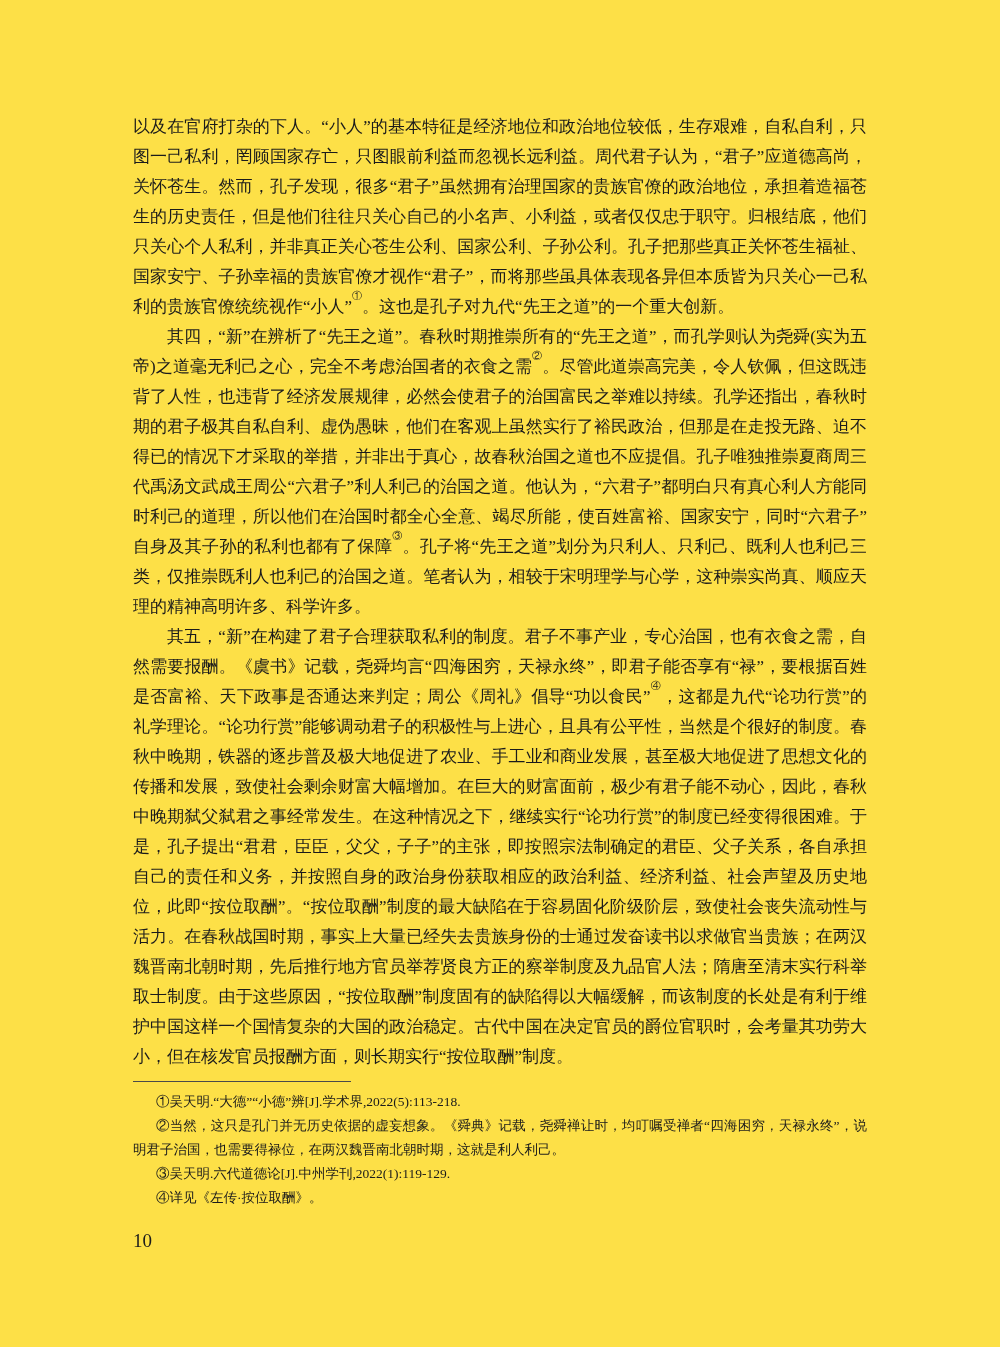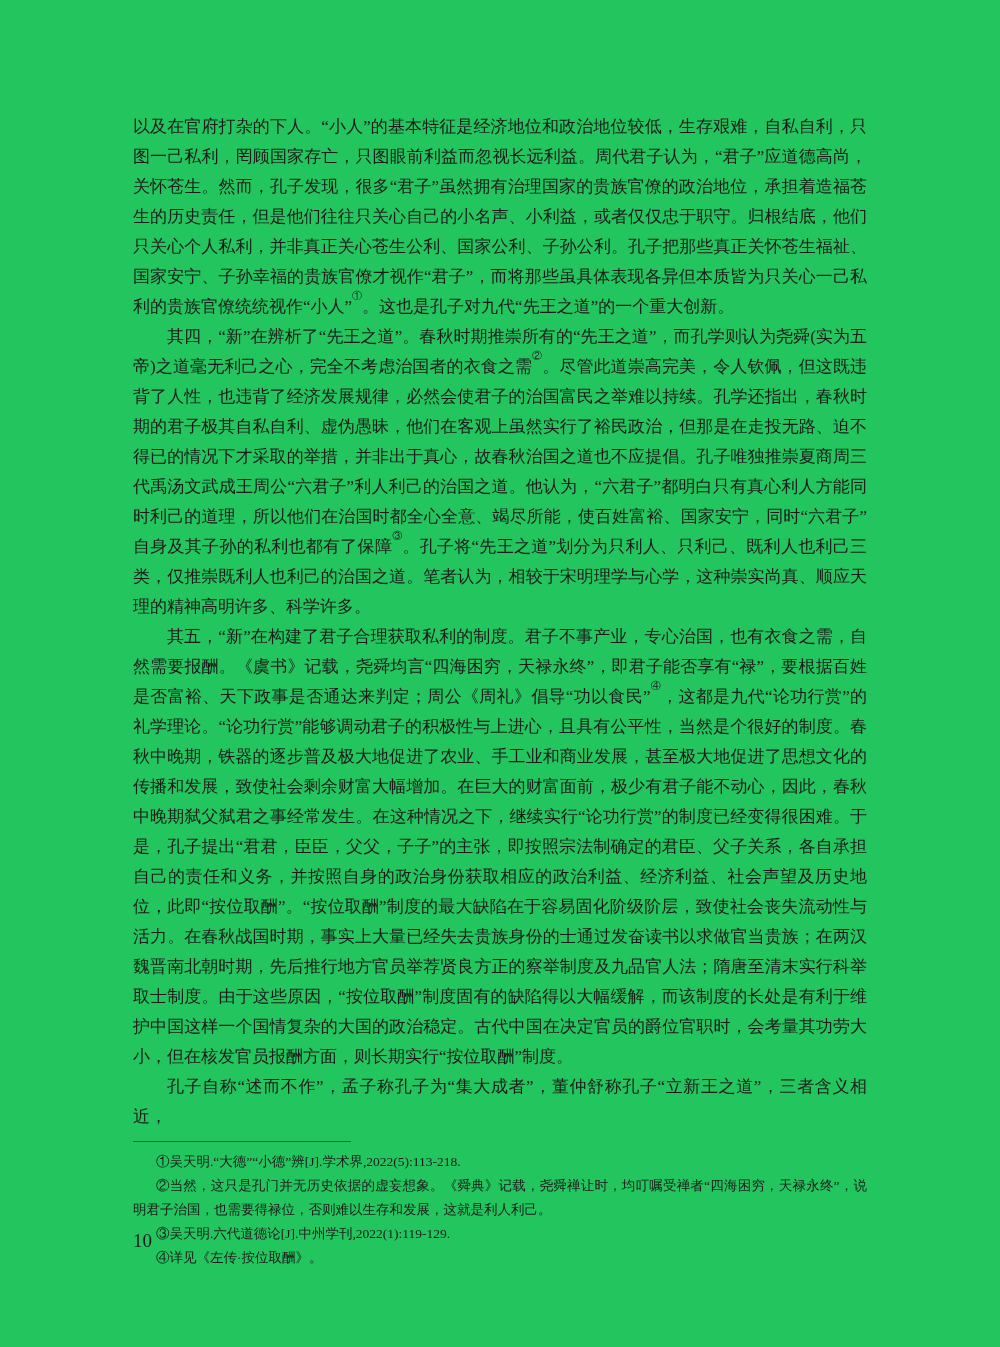--- a/index.html
+++ b/index.html
@@ -1,20 +1,20 @@
 <!DOCTYPE html>
 <html lang="zh"><head>
 <meta charset="utf-8">
 <style>
   html, body { margin: 0; padding: 0; background: #ffffff; }
   .page {
     position: relative;
     width: 1000px;
     height: 1347px;
-    background: #22c55e;
+    background: #fde047;
     font-family: "Liberation Serif", "DejaVu Serif", serif;
     color: #1b1b1b;
     overflow: hidden;
   }
   .content {
     position: absolute;
     left: 133px;
     top: 112px;
     width: 734px;
   }
@@ -59,26 +59,25 @@
   }
 </style>
 </head>
 <body>
 
 <div class="page">
   <div class="content">
     <p class="body-par supify">以及在官府打杂的下人。“小人”的基本特征是经济地位和政治地位较低，生存艰难，自私自利，只图一己私利，罔顾国家存亡，只图眼前利益而忽视长远利益。周代君子认为，“君子”应道德高尚，关怀苍生。然而，孔子发现，很多“君子”虽然拥有治理国家的贵族官僚的政治地位，承担着造福苍生的历史责任，但是他们往往只关心自己的小名声、小利益，或者仅仅忠于职守。归根结底，他们只关心个人私利，并非真正关心苍生公利、国家公利、子孙公利。孔子把那些真正关怀苍生福祉、国家安宁、子孙幸福的贵族官僚才视作“君子”，而将那些虽具体表现各异但本质皆为只关心一己私利的贵族官僚统统视作“小人”<sup>①</sup>。这也是孔子对九代“先王之道”的一个重大创新。</p>
     <p class="body-par indent supify">其四，“新”在辨析了“先王之道”。春秋时期推崇所有的“先王之道”，而孔学则认为尧舜(实为五帝)之道毫无利己之心，完全不考虑治国者的衣食之需<sup>②</sup>。尽管此道崇高完美，令人钦佩，但这既违背了人性，也违背了经济发展规律，必然会使君子的治国富民之举难以持续。孔学还指出，春秋时期的君子极其自私自利、虚伪愚昧，他们在客观上虽然实行了裕民政治，但那是在走投无路、迫不得已的情况下才采取的举措，并非出于真心，故春秋治国之道也不应提倡。孔子唯独推崇夏商周三代禹汤文武成王周公“六君子”利人利己的治国之道。他认为，“六君子”都明白只有真心利人方能同时利己的道理，所以他们在治国时都全心全意、竭尽所能，使百姓富裕、国家安宁，同时“六君子”自身及其子孙的私利也都有了保障<sup>③</sup>。孔子将“先王之道”划分为只利人、只利己、既利人也利己三类，仅推崇既利人也利己的治国之道。笔者认为，相较于宋明理学与心学，这种崇实尚真、顺应天理的精神高明许多、科学许多。</p>
     <p class="body-par indent supify">其五，“新”在构建了君子合理获取私利的制度。君子不事产业，专心治国，也有衣食之需，自然需要报酬。《虞书》记载，尧舜均言“四海困穷，天禄永终”，即君子能否享有“禄”，要根据百姓是否富裕、天下政事是否通达来判定；周公《周礼》倡导“功以食民”<sup>④</sup>，这都是九代“论功行赏”的礼学理论。“论功行赏”能够调动君子的积极性与上进心，且具有公平性，当然是个很好的制度。春秋中晚期，铁器的逐步普及极大地促进了农业、手工业和商业发展，甚至极大地促进了思想文化的传播和发展，致使社会剩余财富大幅增加。在巨大的财富面前，极少有君子能不动心，因此，春秋中晚期弑父弑君之事经常发生。在这种情况之下，继续实行“论功行赏”的制度已经变得很困难。于是，孔子提出“君君，臣臣，父父，子子”的主张，即按照宗法制确定的君臣、父子关系，各自承担自己的责任和义务，并按照自身的政治身份获取相应的政治利益、经济利益、社会声望及历史地位，此即“按位取酬”。“按位取酬”制度的最大缺陷在于容易固化阶级阶层，致使社会丧失流动性与活力。在春秋战国时期，事实上大量已经失去贵族身份的士通过发奋读书以求做官当贵族；在两汉魏晋南北朝时期，先后推行地方官员举荐贤良方正的察举制度及九品官人法；隋唐至清末实行科举取士制度。由于这些原因，“按位取酬”制度固有的缺陷得以大幅缓解，而该制度的长处是有利于维护中国这样一个国情复杂的大国的政治稳定。古代中国在决定官员的爵位官职时，会考量其功劳大小，但在核发官员报酬方面，则长期实行“按位取酬”制度。</p>
-    <p class="body-par indent supify">孔子自称“述而不作”，孟子称孔子为“集大成者”，董仲舒称孔子“立新王之道”，三者含义相近，</p>
 
     <div class="footnote-sep"></div>
 
     <div class="footnotes">
       <p class="footnote">①吴天明.“大德”“小德”辨[J].学术界,2022(5):113-218.</p>
-      <p class="footnote">②当然，这只是孔门并无历史依据的虚妄想象。《舜典》记载，尧舜禅让时，均叮嘱受禅者“四海困穷，天禄永终”，说明君子治国，也需要得禄位，否则难以生存和发展，这就是利人利己。</p>
+      <p class="footnote">②当然，这只是孔门并无历史依据的虚妄想象。《舜典》记载，尧舜禅让时，均叮嘱受禅者“四海困穷，天禄永终”，说明君子治国，也需要得禄位，在两汉魏晋南北朝时期，这就是利人利己。</p>
       <p class="footnote">③吴天明.六代道德论[J].中州学刊,2022(1):119-129.</p>
       <p class="footnote">④详见《左传·按位取酬》。</p>
     </div>
   </div>
 
   <div class="page-number">10</div>
 </div>
 
 </body></html>

